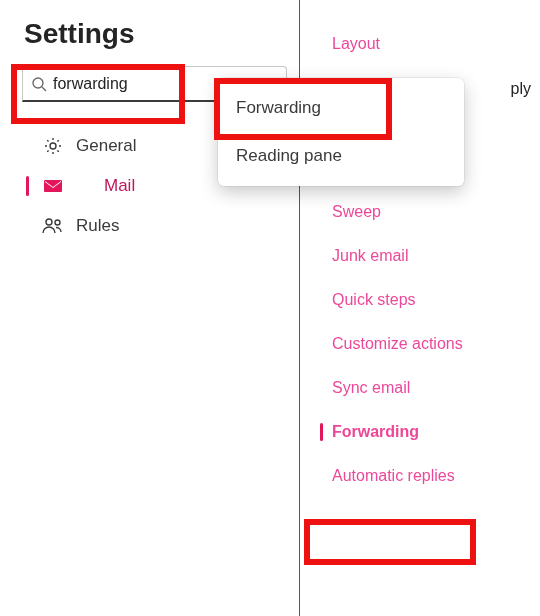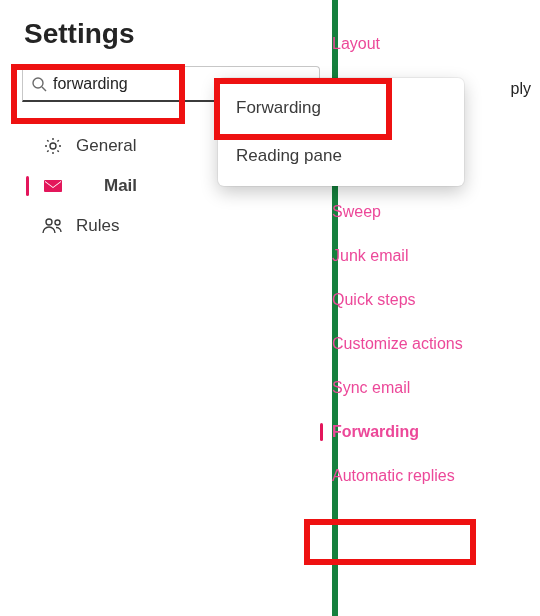--- a/index.html
+++ b/index.html
@@ -9,23 +9,23 @@
     height: 616px;
     font-family: "Segoe UI", -apple-system, BlinkMacSystemFont, sans-serif;
     background: #fff;
     color: #242424;
     position: relative;
     overflow: hidden;
   }
   .left-col {
     position: absolute;
     left: 0; top: 0;
-    width: 338px;
+    width: 300px;
     height: 616px;
-    border-right: 6px solid #15803d;
+    border-right: 1px solid #15803d;
     padding: 18px 0 0 0;
   }
   .title {
     font-size: 28px;
     font-weight: 600;
     padding: 0 24px 16px 24px;
   }
   .search-wrap {
     margin: 0 12px 20px 22px;
     position: relative;
@@ -56,22 +56,22 @@
     align-items: center;
     gap: 12px;
     padding: 10px 24px 10px 28px;
     font-size: 17px;
     color: #3b3b3b;
     cursor: pointer;
     position: relative;
     margin-left: 14px;
   }
   .nav-item.active {
-    font-weight: 700;
-    color: #404040;
+    font-weight: 400;
+    color: #be185d;
     gap: 40px;
   }
   .nav-item.active::before {
     content: "";
     position: absolute;
     left: 12px; top: 10px; bottom: 10px;
     width: 3px;
     background: #e3165b;
     border-radius: 2px;
   }

